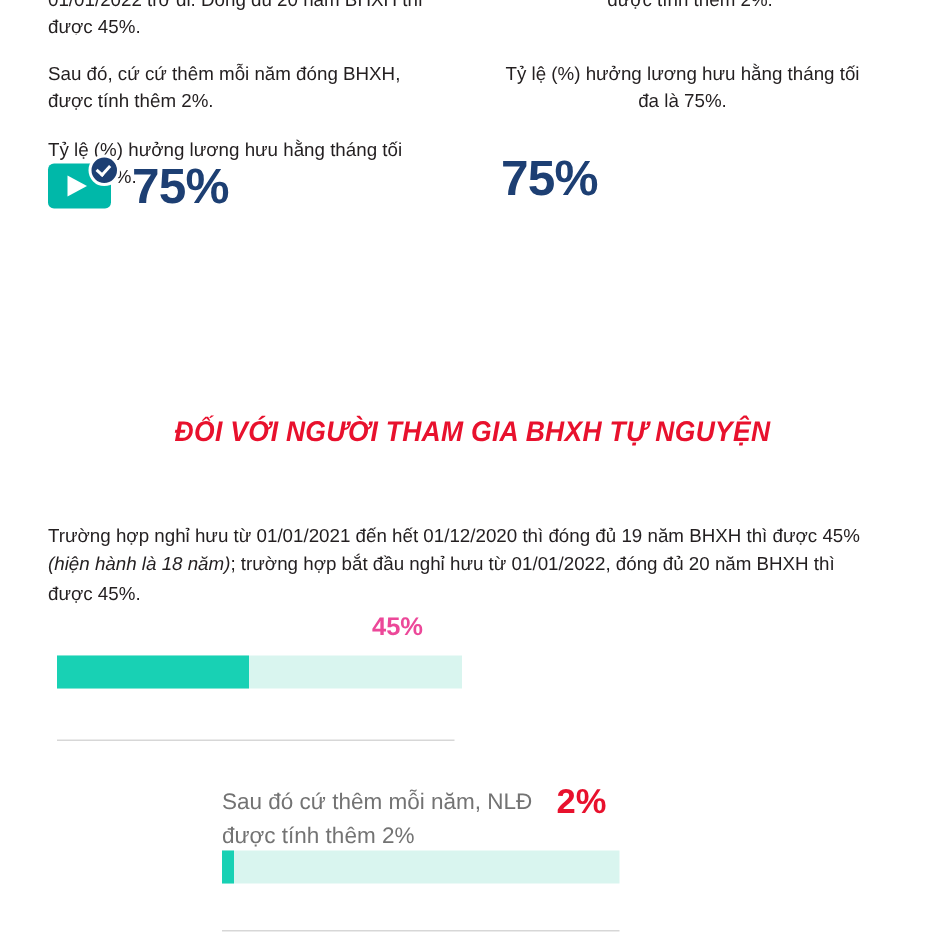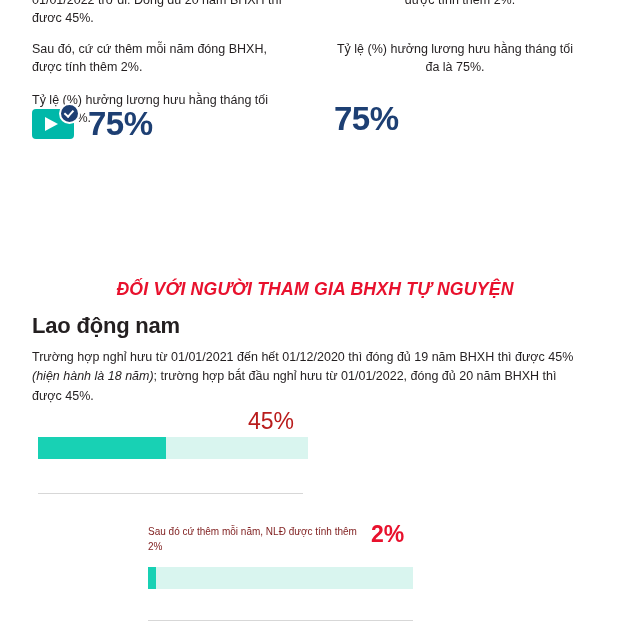--- a/index.html
+++ b/index.html
@@ -182,23 +182,23 @@
     line-height: 1.55;
     color: #231f20;
   }
   .body-para i { font-style: italic; }
 
   
   .bar45-label {
     position: absolute;
     left: 248px;
     top: 408px;
-    font-size: 23px;
-    font-weight: 400;
-    color: #b91c1c;
+    font-size: 17px;
+    font-weight: 700;
+    color: #ec4899;
   }
   .bar45-track {
     position: absolute;
     left: 38px;
     top: 437px;
     width: 270px;
     height: 22px;
     background: #d9f5ef;
   }
   .bar45-fill {
@@ -218,23 +218,23 @@
     height: 1px;
     background: #d7d7d7;
   }
 
   
   .sub-text {
     position: absolute;
     left: 148px;
     top: 524px;
     width: 210px;
-    font-size: 10px;
+    font-size: 15px;
     line-height: 1.5;
-    color: #7f1d1d;
+    color: #737373;
   }
   .pct2 {
     position: absolute;
     left: 371px;
     top: 521px;
     font-size: 23px;
     font-weight: 700;
     color: #e8112d;
   }
   .bar2-track {
@@ -293,21 +293,20 @@
     </div>
 
     <div class="pct-row-right">
       <span class="pct-big-right">75%</span>
     </div>
   </div>
 
 
   <div class="red-heading">ĐỐI VỚI NGƯỜI THAM GIA BHXH TỰ NGUYỆN</div>
 
-  <div class="section-title">Lao động nam</div>
 
   <div class="body-para">
     <span>Trường hợp nghỉ hưu từ 01/01/2021 đến hết 01/12/2020 thì đóng đủ 19 năm BHXH thì được 45% </span><i>(hiện hành là 18 năm)</i><span>; trường hợp bắt đầu nghỉ hưu từ 01/01/2022, đóng đủ 20 năm BHXH thì được 45%.</span>
   </div>
 
   <div class="bar45-label">45%</div>
   <div class="bar45-track">
     <div class="bar45-fill"></div>
   </div>
   <div class="divider1"></div>

